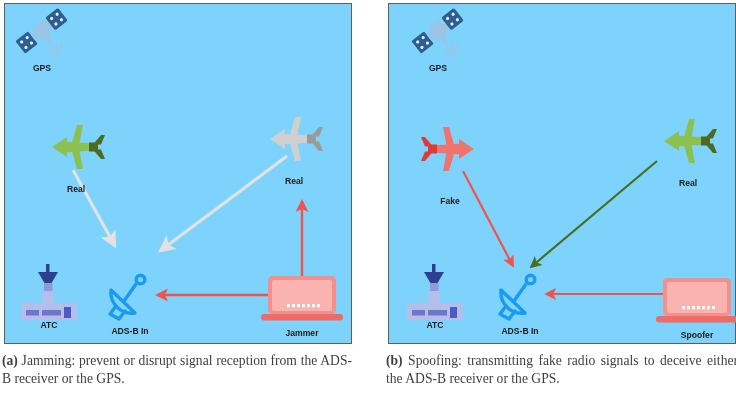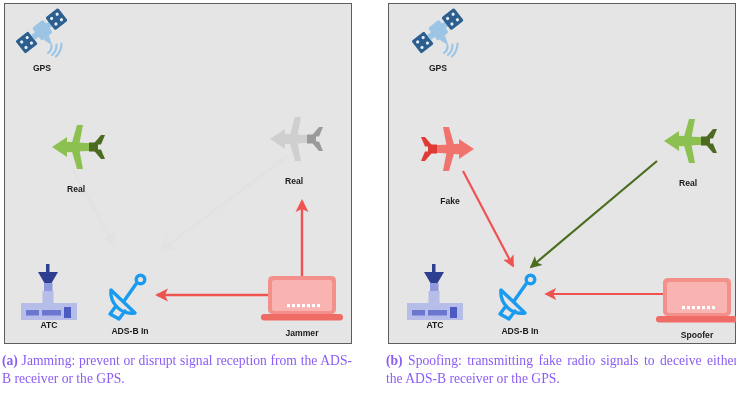--- a/index.html
+++ b/index.html
@@ -24,42 +24,42 @@
   }
   .subfigure {
     position: relative;
     width: 368px;
     height: 401px;
   }
   .panel {
     position: absolute;
     box-sizing: border-box;
     border: 1px solid #5d5d5d;
-    background: #e5e5e5;
+    background: #7dd3fc;
   }
   
   .subfigure.left .panel {
     left: 4px;
     top: 3px;
     width: 348px;
     height: 341px;
   }
   .subfigure.right .panel {
     left: 20px;
     top: 3px;
     width: 348px;
     height: 341px;
   }
   .caption {
     position: absolute;
     box-sizing: border-box;
     font-family: "Liberation Serif", serif;
     font-size: 13.6px;
     line-height: 17.5px;
-    color: #8b5cf6;
+    color: #404040;
     text-align: justify;
     text-justify: inter-word;
   }
   .subfigure.left .caption {
     left: 2px;
     top: 352px;
     width: 350px;
   }
   .subfigure.right .caption {
     left: 18px;

